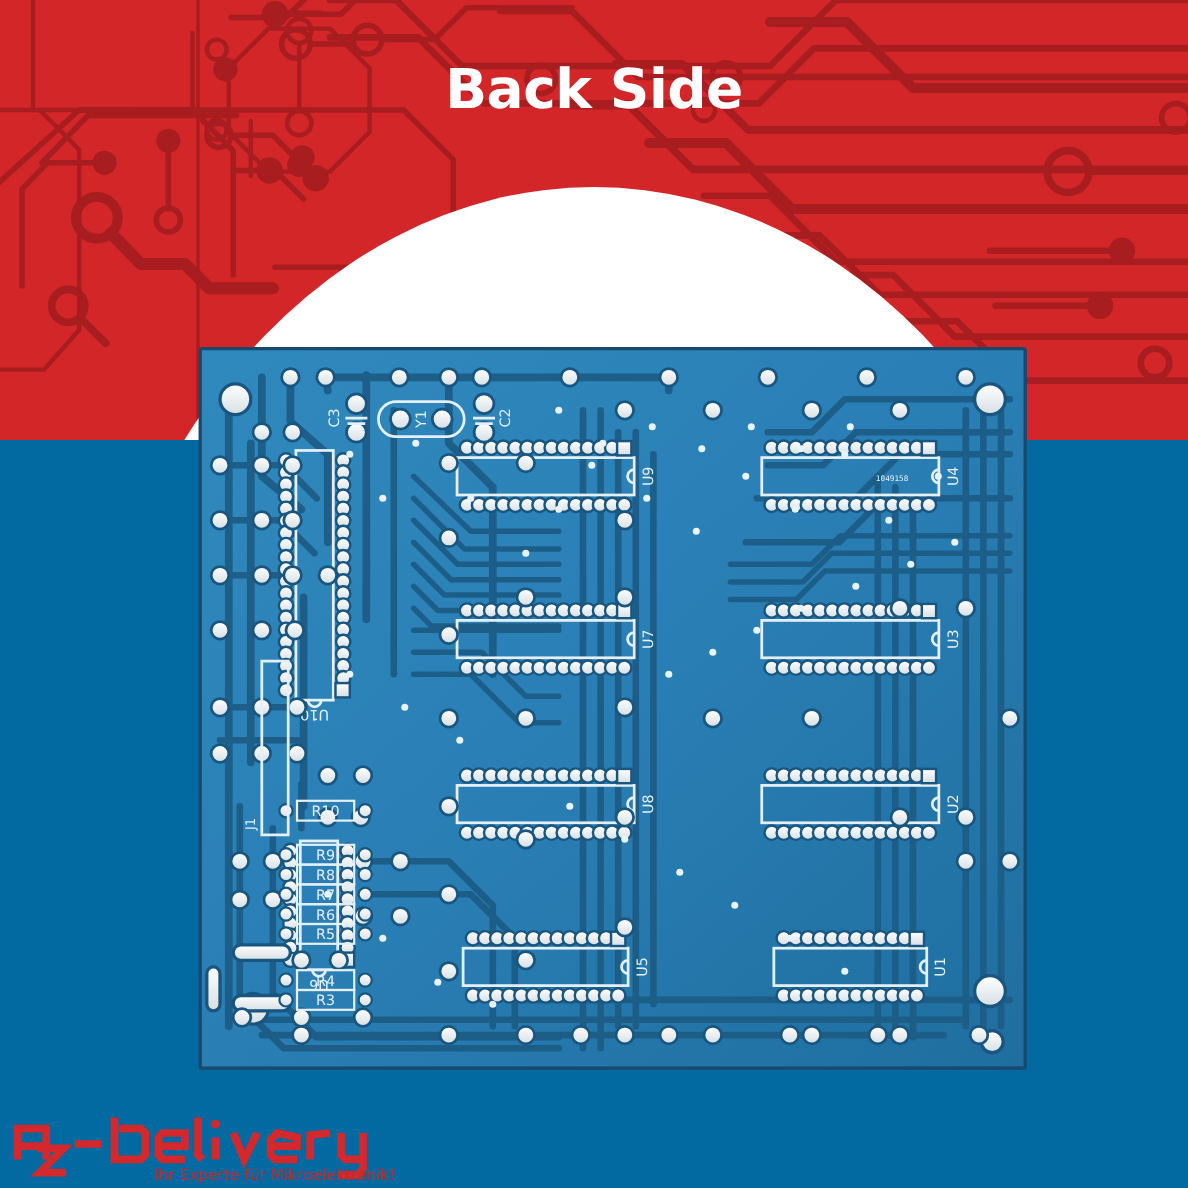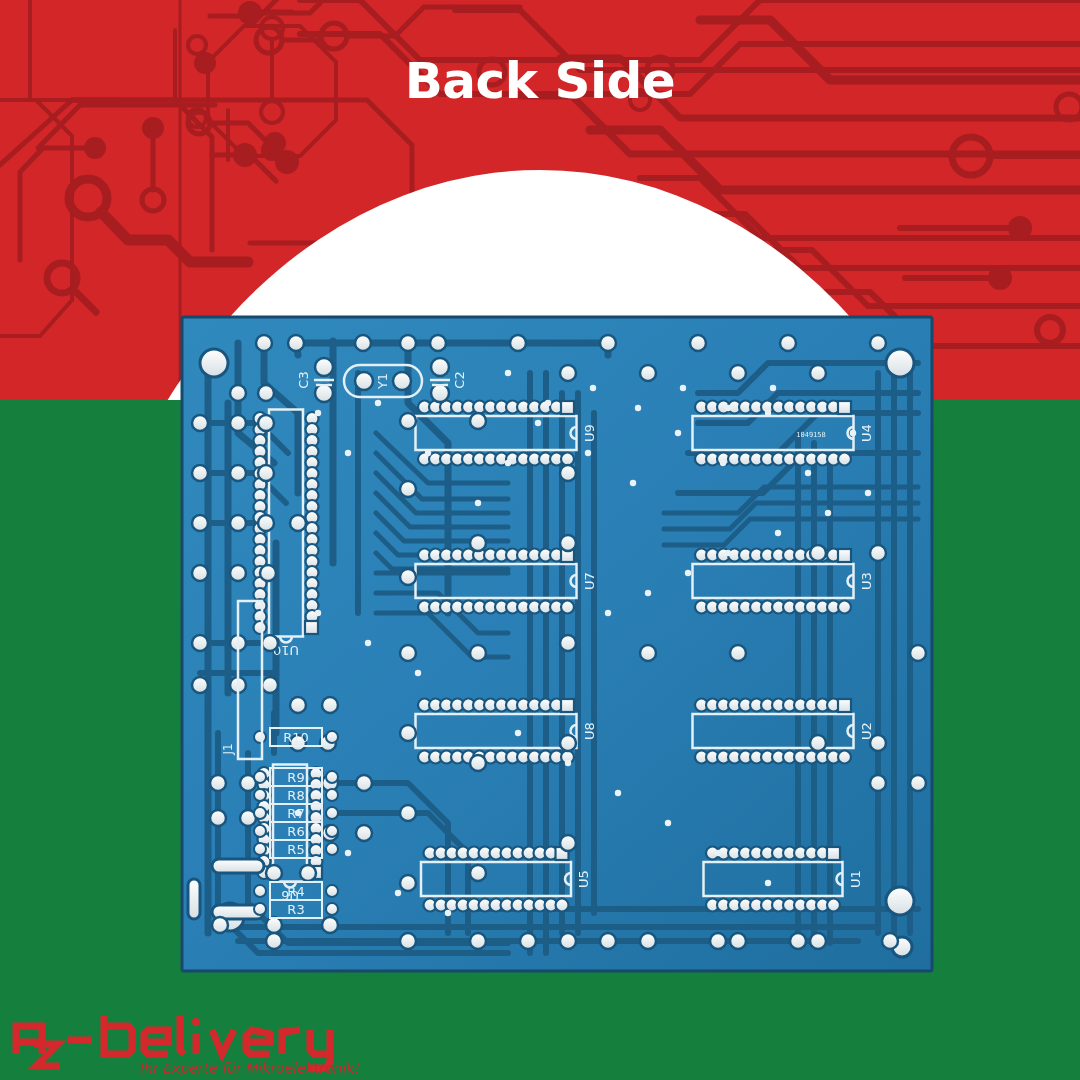--- a/index.html
+++ b/index.html
@@ -3,21 +3,21 @@
 <meta charset="utf-8">
 <style>
   html,body{margin:0;padding:0;}
   body{
     width:1080px;height:1080px;
     background:#ffffff;
     font-family:"Liberation Sans", sans-serif;
     overflow:hidden;
     position:relative;
   }
-  #stage{position:relative;width:1080px;height:1080px;overflow:hidden;background:#15803d;}
+  #stage{position:relative;width:1080px;height:1080px;overflow:hidden;background:#0369a1;}
 
   
   .header-band{position:absolute;left:0;top:0;width:1080px;height:400px;overflow:hidden;}
   .header-band svg{display:block;}
 
   .title{
     position:absolute;left:0;top:52px;width:1080px;
     text-align:center;
     color:#ffffff;
     font-size:50px;
@@ -26,21 +26,21 @@
     font-family:"DejaVu Sans", sans-serif;
     z-index:6;
     pointer-events:none;
   }
 
   
   .pcb-wrap{position:absolute;left:178px;top:313px;width:758px;height:662px;z-index:4;}
   .pcb-wrap svg{display:block;}
 
   
-  .logo{position:absolute;left:8px;top:1004px;width:360px;height:72px;z-index:7;font-style:italic;}
+  .logo{position:absolute;left:8px;top:1004px;width:360px;height:72px;z-index:7;}
   .logo svg{display:block;}
 </style>
 </head>
 <body>
 
 <div id="stage">
 
   <div class="header-band">
     <svg width="1080" height="400" viewBox="0 0 1080 400" xmlns="http://www.w3.org/2000/svg">
       <defs>

